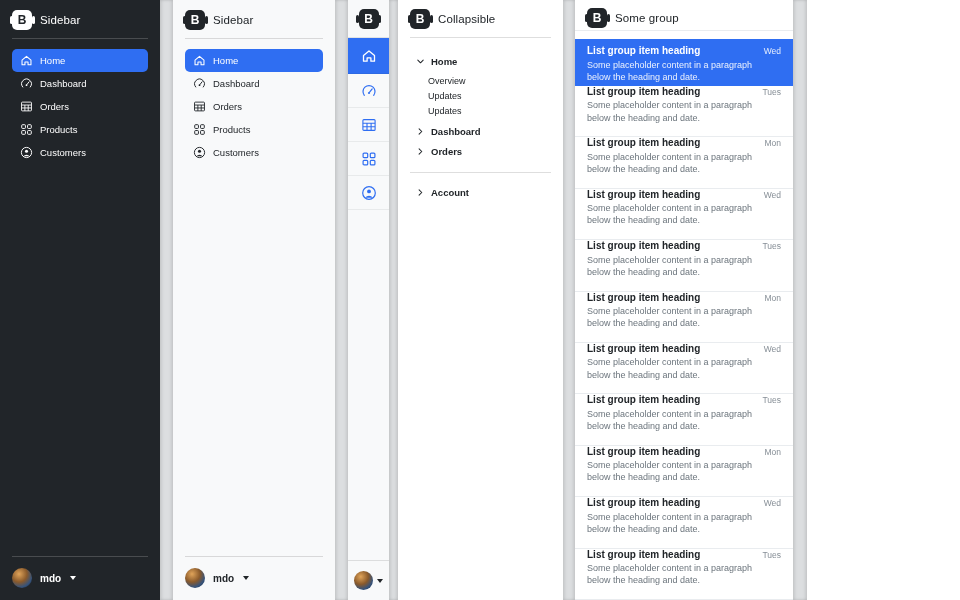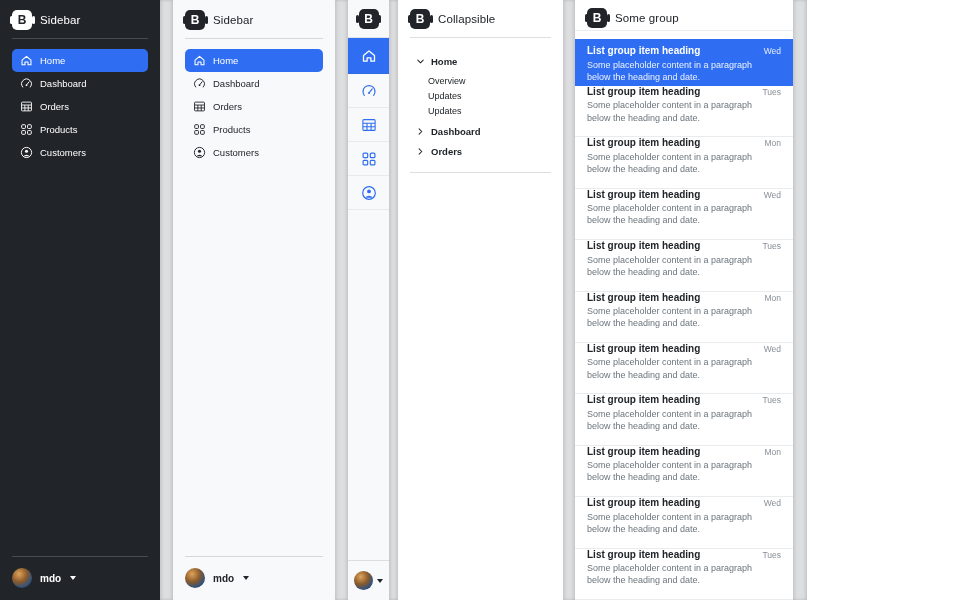--- a/index.html
+++ b/index.html
@@ -338,20 +338,28 @@
     </div>
     <div class="tree-group">
       <span class="chev">
           <svg viewBox="0 0 16 16" fill="none" stroke="currentColor" stroke-width="1.8" stroke-linecap="round" stroke-linejoin="round">
             <path d="M5.5 3.2 10.3 8l-4.8 4.8"></path>
           </svg>
         </span>
       <span>Orders</span>
     </div>
     <hr class="rule">
+    <div class="tree-group">
+      <span class="chev">
+          <svg viewBox="0 0 16 16" fill="none" stroke="currentColor" stroke-width="1.8" stroke-linecap="round" stroke-linejoin="round">
+            <path d="M5.5 3.2 10.3 8l-4.8 4.8"></path>
+          </svg>
+        </span>
+      <span>Account</span>
+    </div>
   </div>
 </div>
 
 <div class="col-divider" style="width:12px"></div>
 
 <div class="col listcol">
   <div class="list-head">
     <div class="brand">
       <span class="blogo on-light">B</span>
       <span class="brand-title">Some group</span>

